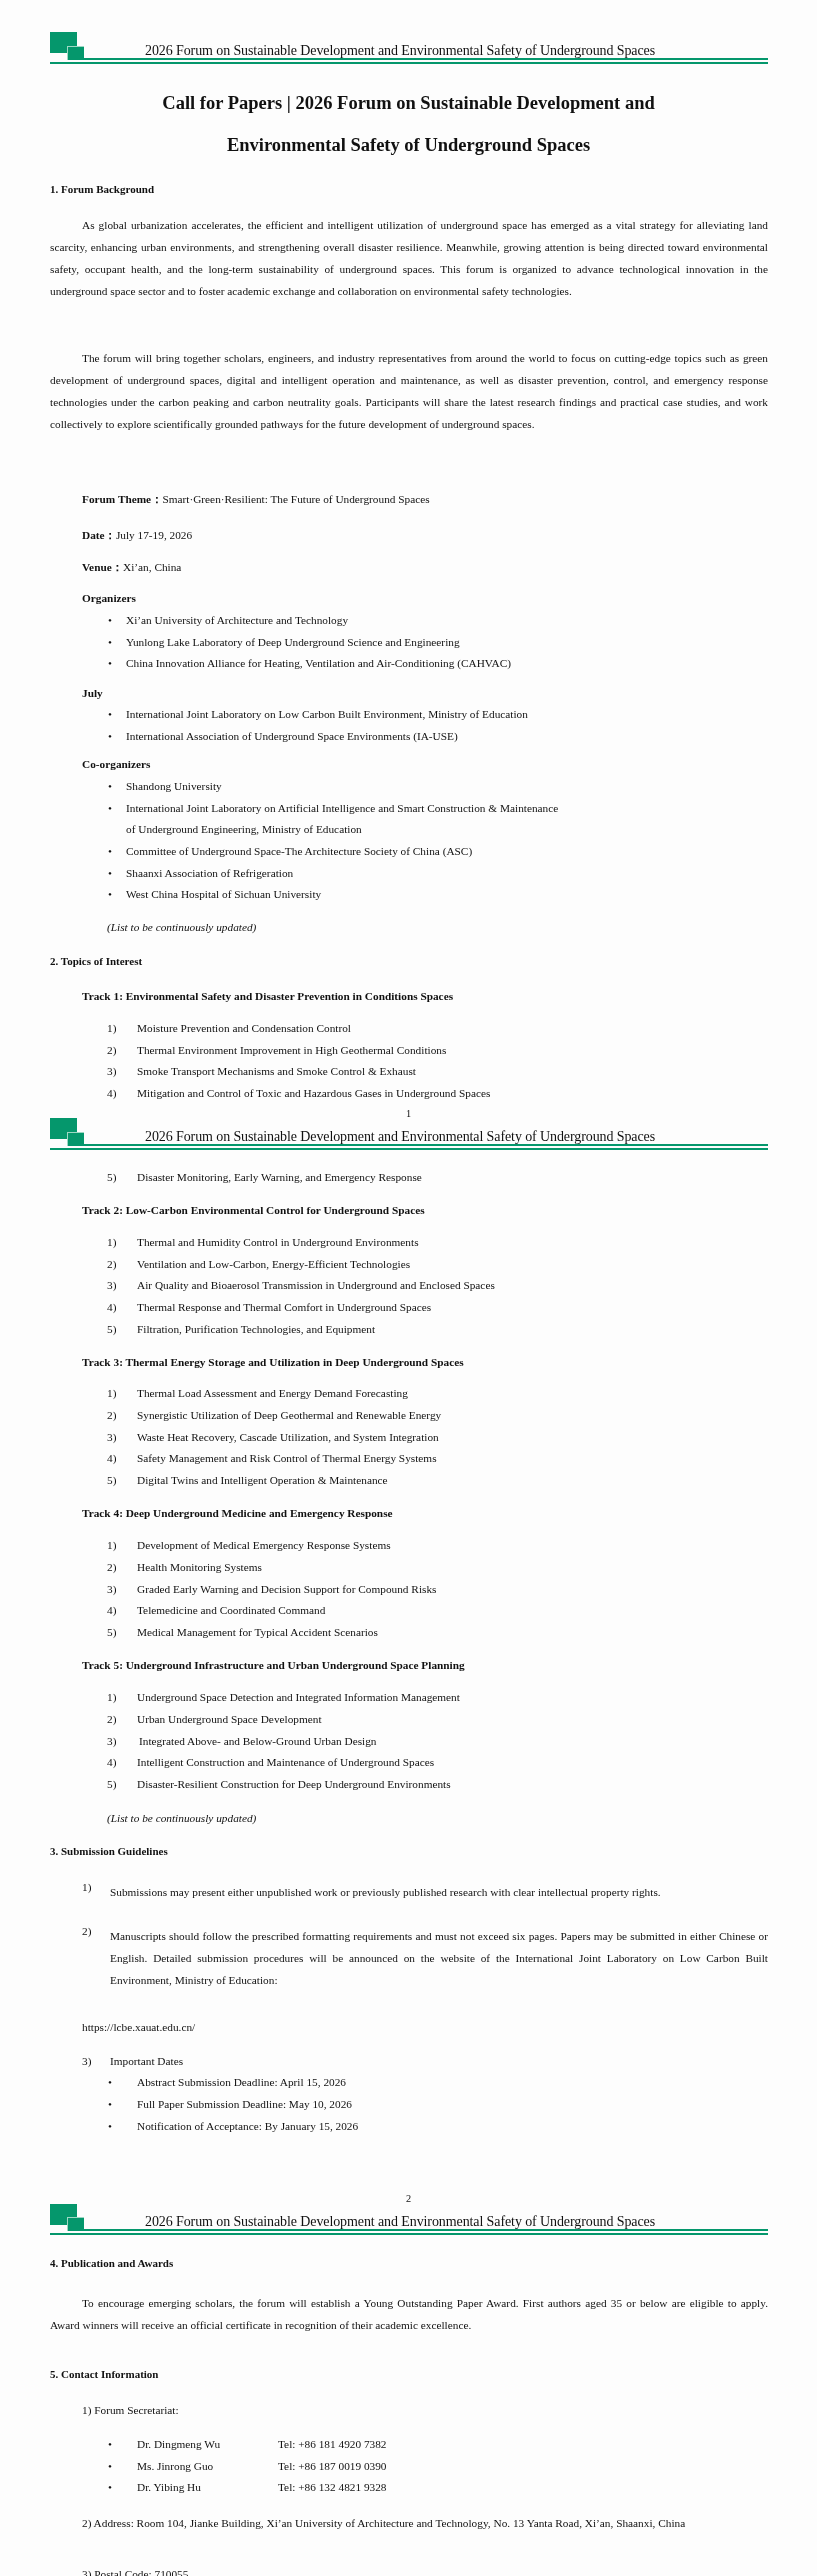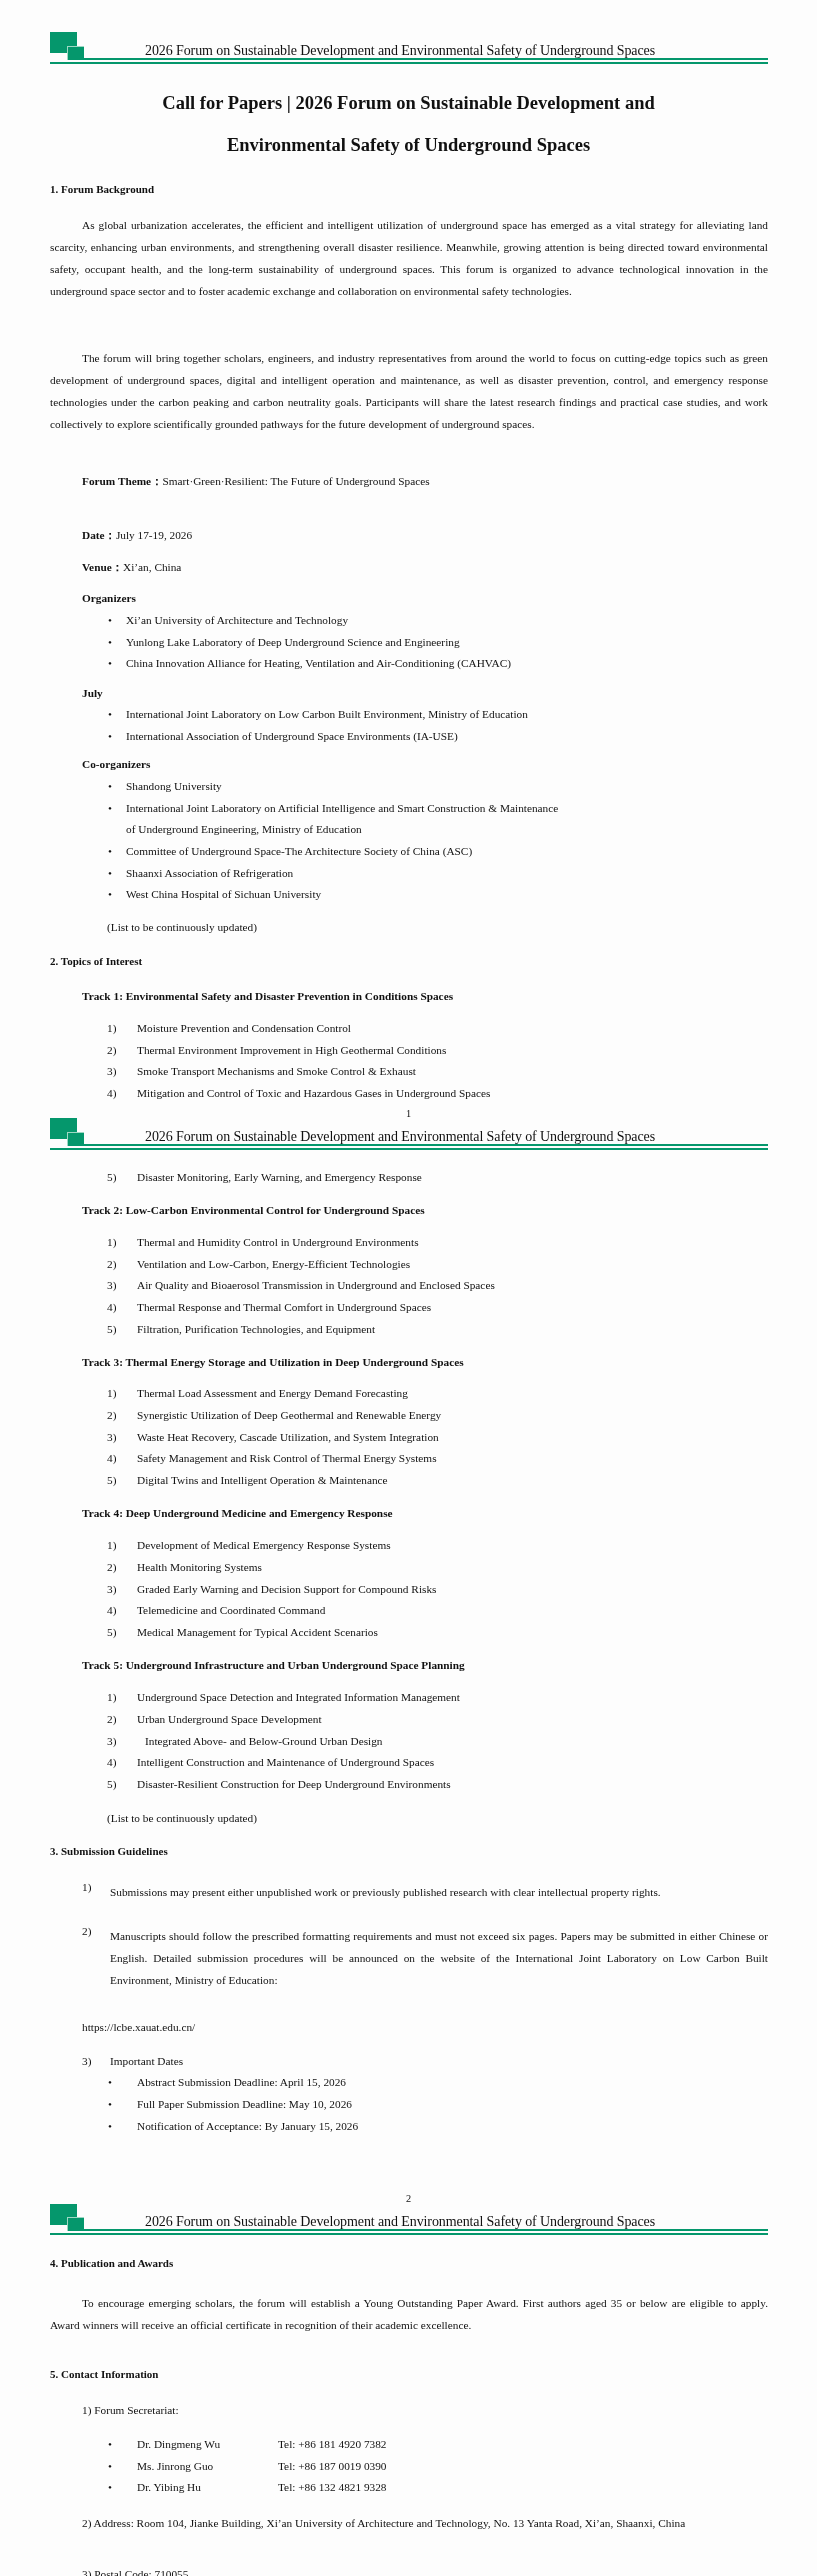--- a/index.html
+++ b/index.html
@@ -12,21 +12,21 @@
   .hdr-text { position:absolute; font-size:14px; white-space:nowrap; letter-spacing:-0.1px; }
   .title { position:absolute; left:0; width:817px; text-align:center; font-size:18.5px; font-weight:bold; }
   .h1 { position:absolute; left:50px; font-size:11px; font-weight:bold; }
   .h2 { position:absolute; left:82px; font-size:11.3px; font-weight:bold; }
   .p { position:absolute; left:50px; width:718px; font-size:11.3px; line-height:22px; text-align:justify; }
   .p .ind { display:inline-block; width:32px; }
   .line { position:absolute; font-size:11.3px; white-space:nowrap; }
   .num { position:absolute; font-size:11.3px; }
   .bul { position:absolute; font-size:11.3px; }
   .pgnum { position:absolute; left:0; width:817px; text-align:center; font-size:10.3px; }
-  .italic { }
+  .italic { font-style:italic; }
   .kv-label { font-weight:bold; }
 </style>
 </head>
 <body>
 
 <div>
   <div class="hdr-sq1" style="left:50px;top:32px"></div>
   <div class="hdr-sq2" style="left:67px;top:46px"></div>
   <div class="hdr-thick" style="left:84px;top:58px;width:684px"></div>
   <div class="hdr-thin" style="left:50px;top:62px;width:718px"></div>
@@ -50,21 +50,21 @@
 </div>
 
 <div class="title" style="top:93px">Call for Papers | 2026 Forum on Sustainable Development and</div>
 <div class="title" style="top:135px">Environmental Safety of Underground Spaces</div>
 
 <div class="h1" style="top:183px">1. Forum Background</div>
 
 <div class="p" style="top:214px"><span class="ind"></span><span>As global urbanization accelerates, the efficient and intelligent utilization of underground space has emerged as a vital strategy for alleviating land scarcity, enhancing urban environments, and strengthening overall disaster resilience. Meanwhile, growing attention is being directed toward environmental safety, occupant health, and the long-term sustainability of underground spaces. This forum is organized to advance technological innovation in the underground space sector and to foster academic exchange and collaboration on environmental safety technologies.</span></div>
 <div class="p" style="top:347px"><span class="ind"></span><span>The forum will bring together scholars, engineers, and industry representatives from around the world to focus on cutting-edge topics such as green development of underground spaces, digital and intelligent operation and maintenance, as well as disaster prevention, control, and emergency response technologies under the carbon peaking and carbon neutrality goals. Participants will share the latest research findings and practical case studies, and work collectively to explore scientifically grounded pathways for the future development of underground spaces.</span></div>
 
-<div class="line" style="left:82px;top:474px"><span class="kv-label">Forum Theme：</span><span>Smart·Green·Resilient: The Future of Underground Spaces</span></div>
+<div class="line" style="left:82px;top:492px"><span class="kv-label">Forum Theme：</span><span>Smart·Green·Resilient: The Future of Underground Spaces</span></div>
 <div class="line" style="left:82px;top:528px"><span class="kv-label">Date：</span><span>July 17-19, 2026</span></div>
 <div class="line" style="left:82px;top:560px"><span class="kv-label">Venue：</span><span>Xi’an, China</span></div>
 
 <div class="line kv-label" style="left:82px;top:592px">Organizers</div>
 <div class="bul" style="left:108px;top:614px">•</div>
 <div class="line" style="left:126px;top:614px">Xi’an University of Architecture and Technology</div>
 <div class="bul" style="left:108px;top:636px">•</div>
 <div class="line" style="left:126px;top:636px">Yunlong Lake Laboratory of Deep Underground Science and Engineering</div>
 <div class="bul" style="left:108px;top:657px">•</div>
 <div class="line" style="left:126px;top:657px">China Innovation Alliance for Heating, Ventilation and Air-Conditioning (CAHVAC)</div>
@@ -142,21 +142,21 @@
 <div class="line" style="left:137px;top:1604px">Telemedicine and Coordinated Command</div>
 <div class="num" style="left:107px;top:1626px">5)</div>
 <div class="line" style="left:137px;top:1626px">Medical Management for Typical Accident Scenarios</div>
 
 <div class="h2" style="top:1659px">Track 5: Underground Infrastructure and Urban Underground Space Planning</div>
 <div class="num" style="left:107px;top:1691px">1)</div>
 <div class="line" style="left:137px;top:1691px">Underground Space Detection and Integrated Information Management</div>
 <div class="num" style="left:107px;top:1713px">2)</div>
 <div class="line" style="left:137px;top:1713px">Urban Underground Space Development</div>
 <div class="num" style="left:107px;top:1735px">3)</div>
-<div class="line" style="left:145px;top:1735px">Integrated Above- and Below-Ground Urban Design</div>
+<div class="line" style="left:139px;top:1735px">Integrated Above- and Below-Ground Urban Design</div>
 <div class="num" style="left:107px;top:1756px">4)</div>
 <div class="line" style="left:137px;top:1756px">Intelligent Construction and Maintenance of Underground Spaces</div>
 <div class="num" style="left:107px;top:1778px">5)</div>
 <div class="line" style="left:137px;top:1778px">Disaster-Resilient Construction for Deep Underground Environments</div>
 
 <div class="line italic" style="left:107px;top:1812px">(List to be continuously updated)</div>
 
 <div class="h1" style="top:1845px">3. Submission Guidelines</div>
 
 <div class="num" style="left:82px;top:1881px">1)</div>

